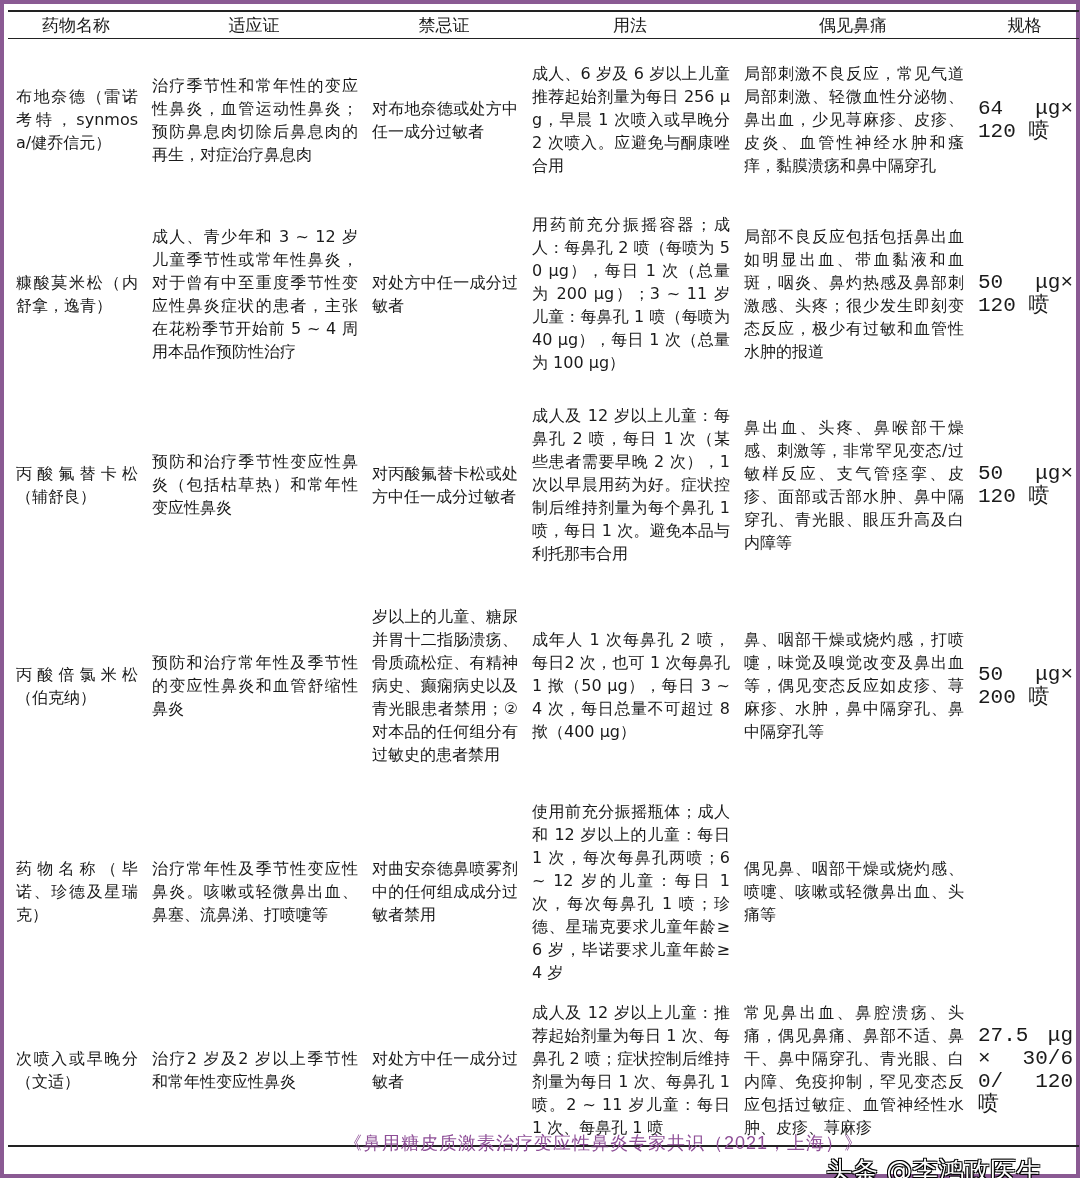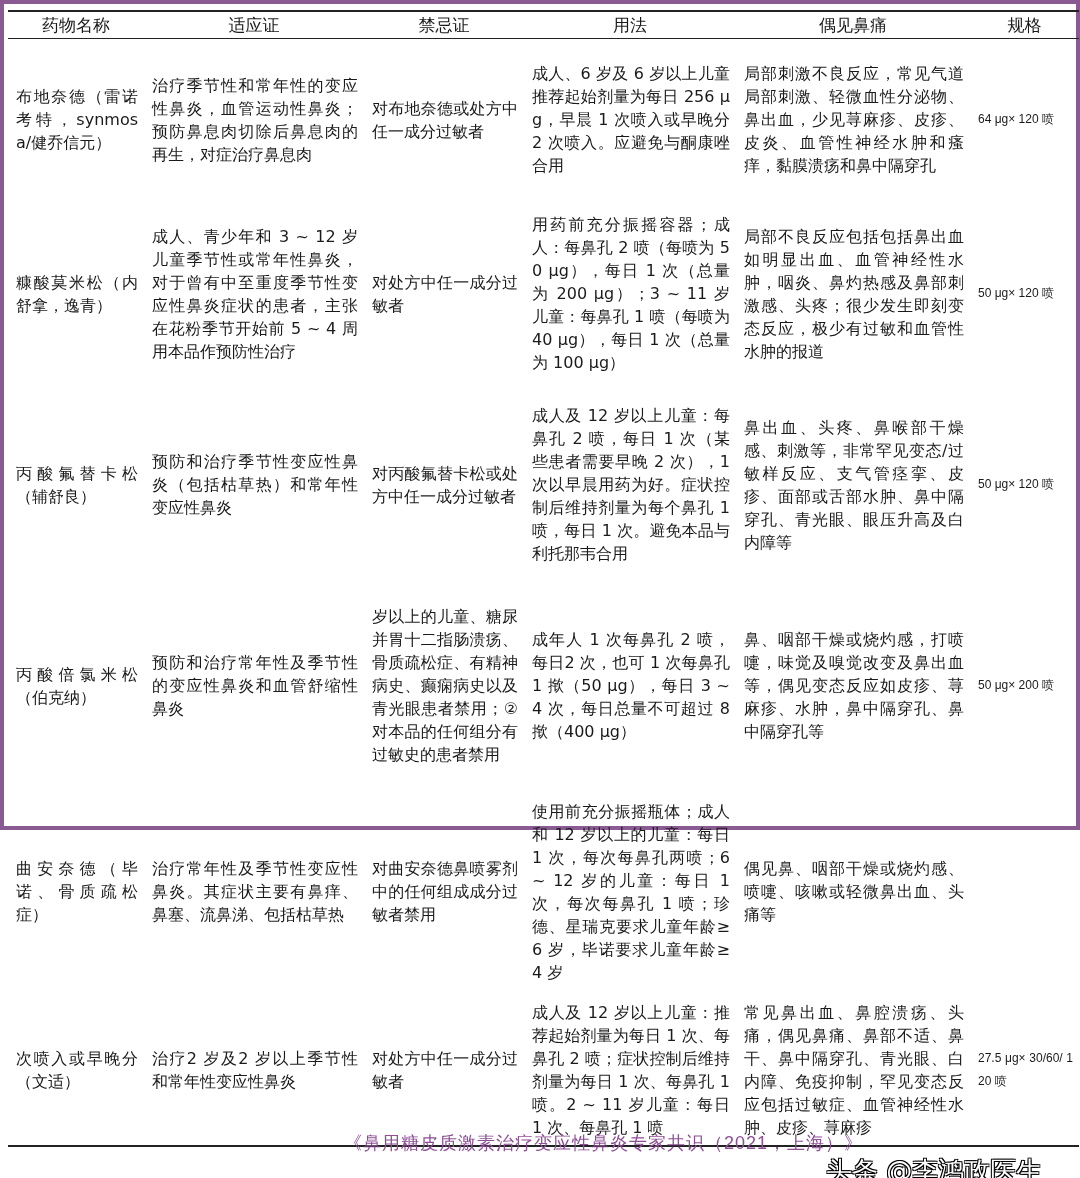--- a/index.html
+++ b/index.html
@@ -12,21 +12,21 @@
       height: 1178px;
       position: relative;
       overflow: hidden;
       font-family: "DejaVu Sans", "Liberation Sans", sans-serif;
       color: #1a1a1a;
     }
     .frame {
       position: absolute;
       left: 0; top: 0;
       width: 1080px;
-      height: 830px;
+      height: 1178px;
       box-sizing: border-box;
       border: 4px solid #8a5a93;
       background: #ffffff;
     }
     table.drug-table {
       position: absolute;
       left: 4px;
       top: 6px;
       width: 1071px;
       border-collapse: collapse;
@@ -50,22 +50,22 @@
     table.drug-table td {
       vertical-align: middle;
       padding: 6px 6px 6px 8px;
       text-align: justify;
       word-break: break-all;
     }
     table.drug-table tbody tr:last-child {
       border-bottom: 2px solid #222;
     }
     td.col-spec {
-      font-family: Liberation Sans, sans-serif;
-      font-size: 12px;
+      font-family: Liberation Mono, monospace;
+      font-size: 21px;
     }
     .caption {
       position: absolute;
       left: 340px;
       top: 1127px;
       font-family: Liberation Sans, sans-serif;
       font-size: 18px;
       color: #8e4f97;
       white-space: nowrap;
       letter-spacing: 1px;
@@ -112,42 +112,42 @@
         <td>对布地奈德或处方中任一成分过敏者</td>
         <td>成人、6 岁及 6 岁以上儿童推荐起始剂量为每日 256 μg，早晨 1 次喷入或早晚分 2 次喷入。应避免与酮康唑合用</td>
         <td>局部刺激不良反应，常见气道局部刺激、轻微血性分泌物、鼻出血，少见荨麻疹、皮疹、皮炎、血管性神经水肿和瘙痒，黏膜溃疡和鼻中隔穿孔</td>
         <td class="col-spec">64 μg× 120 喷</td>
       </tr>
       <tr style="height:186px">
         <td>糠酸莫米松（内舒拿，逸青）</td>
         <td>成人、青少年和 3 ~ 12 岁儿童季节性或常年性鼻炎，对于曾有中至重度季节性变应性鼻炎症状的患者，主张在花粉季节开始前 5 ~ 4 周用本品作预防性治疗</td>
         <td>对处方中任一成分过敏者</td>
         <td>用药前充分振摇容器；成人：每鼻孔 2 喷（每喷为 50 μg），每日 1 次（总量为 200 μg）；3 ~ 11 岁儿童：每鼻孔 1 喷（每喷为 40 μg），每日 1 次（总量为 100 μg）</td>
-        <td>局部不良反应包括包括鼻出血如明显出血、血管神经性水肿，咽炎、鼻灼热感及鼻部刺激感、头疼；很少发生即刻变态反应，极少有过敏和血管性水肿的报道</td>
+        <td>局部不良反应包括包括鼻出血如明显出血、带血黏液和血斑，咽炎、鼻灼热感及鼻部刺激感、头疼；很少发生即刻变态反应，极少有过敏和血管性水肿的报道</td>
         <td class="col-spec">50 μg× 120 喷</td>
       </tr>
       <tr style="height:196px">
         <td>丙酸氟替卡松（辅舒良）</td>
         <td>预防和治疗季节性变应性鼻炎（包括枯草热）和常年性变应性鼻炎</td>
         <td>对丙酸氟替卡松或处方中任一成分过敏者</td>
         <td>成人及 12 岁以上儿童：每鼻孔 2 喷，每日 1 次（某些患者需要早晚 2 次），1 次以早晨用药为好。症状控制后维持剂量为每个鼻孔 1 喷，每日 1 次。避免本品与利托那韦合用</td>
         <td>鼻出血、头疼、鼻喉部干燥感、刺激等，非常罕见变态/过敏样反应、支气管痉挛、皮疹、面部或舌部水肿、鼻中隔穿孔、青光眼、眼压升高及白内障等</td>
         <td class="col-spec">50 μg× 120 喷</td>
       </tr>
       <tr style="height:206px">
         <td>丙酸倍氯米松（伯克纳）</td>
         <td>预防和治疗常年性及季节性的变应性鼻炎和血管舒缩性鼻炎</td>
         <td>岁以上的儿童、糖尿并胃十二指肠溃疡、骨质疏松症、有精神病史、癫痫病史以及青光眼患者禁用；②对本品的任何组分有过敏史的患者禁用</td>
         <td>成年人 1 次每鼻孔 2 喷，每日2 次，也可 1 次每鼻孔 1 揿（50 μg），每日 3 ~ 4 次，每日总量不可超过 8 揿（400 μg）</td>
         <td>鼻、咽部干燥或烧灼感，打喷嚏，味觉及嗅觉改变及鼻出血等，偶见变态反应如皮疹、荨麻疹、水肿，鼻中隔穿孔、鼻中隔穿孔等</td>
         <td class="col-spec">50 μg× 200 喷</td>
       </tr>
       <tr style="height:206px">
-        <td>曲安奈德（毕诺、骨质疏松症）</td>
-        <td>治疗常年性及季节性变应性鼻炎。其症状主要有鼻痒、鼻塞、流鼻涕、包括枯草热</td>
+        <td>药物名称（毕诺、珍德及星瑞克）</td>
+        <td>治疗常年性及季节性变应性鼻炎。咳嗽或轻微鼻出血、鼻塞、流鼻涕、打喷嚏等</td>
         <td>对曲安奈德鼻喷雾剂中的任何组成成分过敏者禁用</td>
         <td>使用前充分振摇瓶体；成人和 12 岁以上的儿童：每日 1 次，每次每鼻孔两喷；6 ~ 12 岁的儿童：每日 1 次，每次每鼻孔 1 喷；珍德、星瑞克要求儿童年龄≥6 岁，毕诺要求儿童年龄≥4 岁</td>
         <td>偶见鼻、咽部干燥或烧灼感、喷嚏、咳嗽或轻微鼻出血、头痛等</td>
         <td class="col-spec"></td>
       </tr>
       <tr style="height:150px">
         <td>次喷入或早晚分（文适）</td>
         <td>治疗2 岁及2 岁以上季节性和常年性变应性鼻炎</td>
         <td>对处方中任一成分过敏者</td>
         <td>成人及 12 岁以上儿童：推荐起始剂量为每日 1 次、每鼻孔 2 喷；症状控制后维持剂量为每日 1 次、每鼻孔 1 喷。2 ~ 11 岁儿童：每日 1 次、每鼻孔 1 喷</td>

